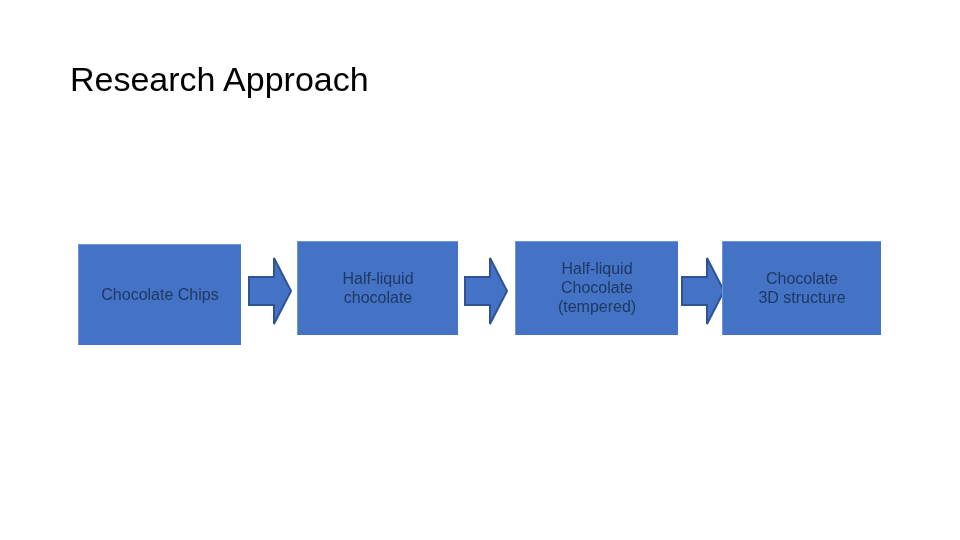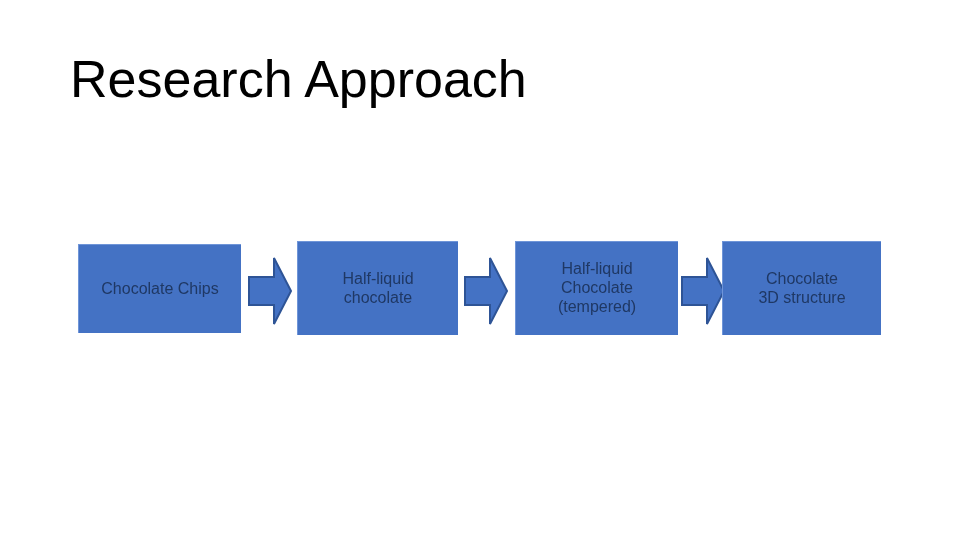--- a/index.html
+++ b/index.html
@@ -22,21 +22,21 @@
     background: #ffffff;
   }
 
   
   #slide-title {
     position: absolute;
     left: 70px;
     top: 55px;
     width: 820px;
     font-family: "Liberation Sans", sans-serif;
-    font-size: 52px;
+    font-size: 34px;
     font-weight: 400;
     line-height: 48px;
     color: #000000;
     letter-spacing: 0px;
     white-space: nowrap;
   }
 
   
   #flow-diagram {
     position: absolute;
@@ -63,21 +63,21 @@
   .flow-box .box-label {
     display: block;
     width: 100%;
     padding: 0 6px;
     box-sizing: border-box;
     white-space: pre-line;
   }
 
   
   #flow-box-1 {
-    left: 78px;  top: 244px;  width: 163px; height: 89px;
+    left: 78px;  top: 244px;  width: 163px; height: 101px;
     font-size: 16px;
     border-top: 1px solid #6F95D8;
     border-left: 1px solid #6F95D8;
   }
   #flow-box-2 {
     left: 297px; top: 241px;  width: 161px; height: 94px;
     font-size: 16px;
     border-top: 1px solid #6F95D8;
     border-left: 1px solid #6F95D8;
   }

